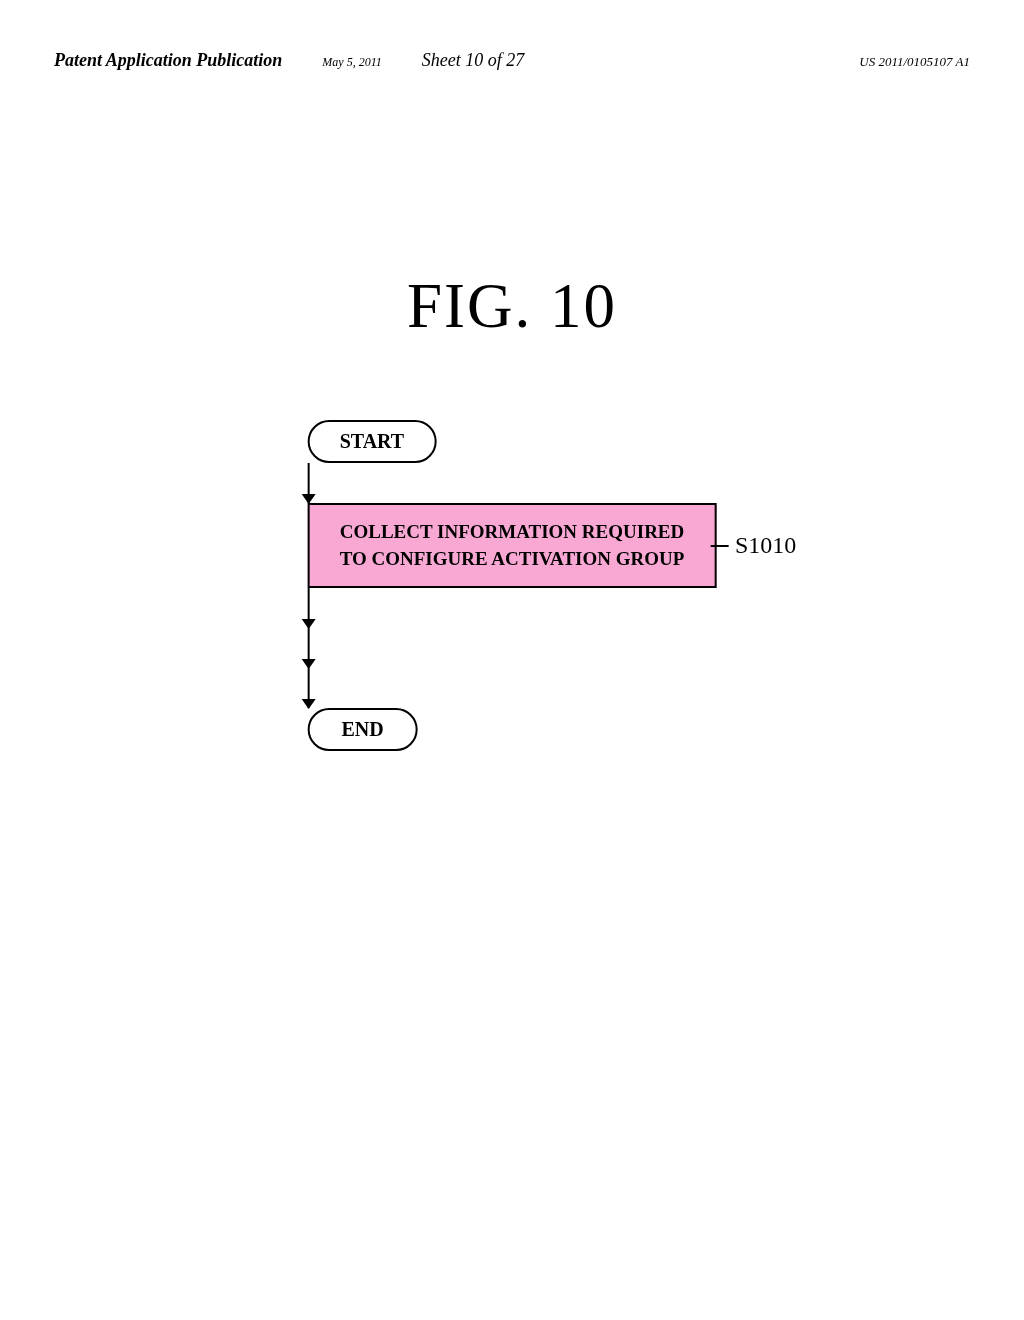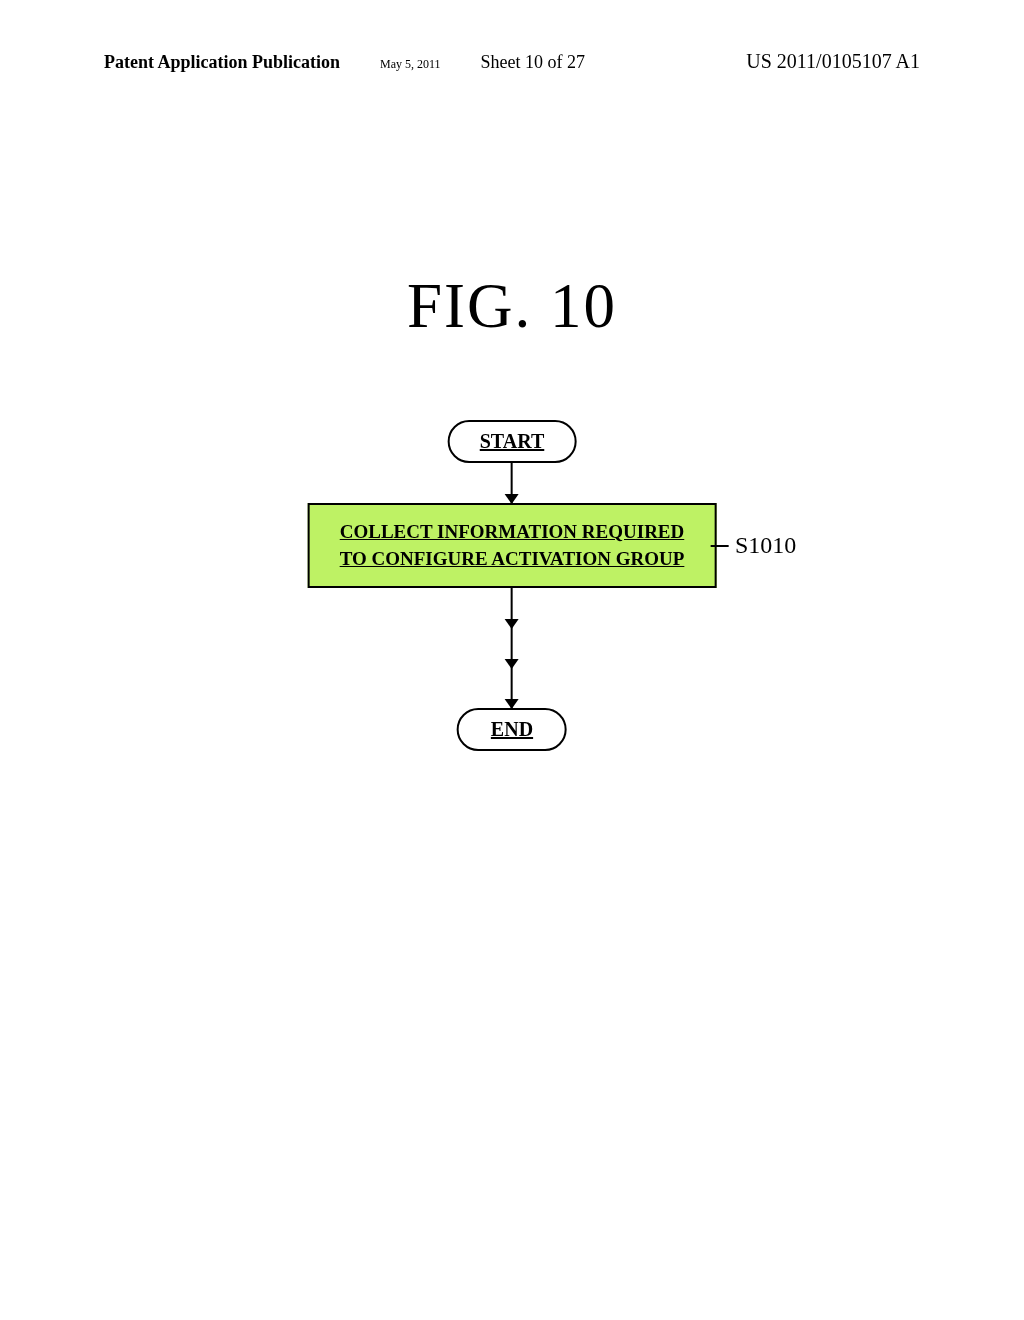--- a/index.html
+++ b/index.html
@@ -17,39 +17,40 @@
       overflow: hidden;
     }
 
     .header {
       position: absolute;
       top: 50px;
       left: 0;
       right: 0;
       display: flex;
       align-items: baseline;
-      padding: 0 104px;
+      padding: 0 54px;
       gap: 40px;
+      font-style: italic;
     }
 
     .header-pub {
       font-size: 18px;
       font-weight: bold;
     }
 
     .header-date {
       font-size: 12px;
     }
 
     .header-sheet {
       font-size: 18px;
     }
 
     .header-patent {
-      font-size: 20px;
+      font-size: 13px;
       margin-left: auto;
     }
 
     .fig-title {
       position: absolute;
       top: 270px;
       left: 0;
       right: 0;
       text-align: center;
       font-size: 63px;
@@ -57,23 +58,22 @@
       letter-spacing: 2px;
     }
 
     .flowchart {
       position: absolute;
       top: 420px;
       left: 50%;
       transform: translateX(-50%);
       display: flex;
       flex-direction: column;
-      align-items: center;
+      align-items: flex-start;
       gap: 0;
-      text-decoration: underline;
     }
 
     
     .terminal {
       border: 2px solid #000;
       border-radius: 30px;
       padding: 8px 30px;
       font-size: 20px;
       font-weight: bold;
       background: #fff;
@@ -105,21 +105,21 @@
       display: flex;
       align-items: center;
       position: relative;
     }
 
     .process-box {
       border: 2px solid #000;
       padding: 14px 30px;
       font-size: 19px;
       font-weight: bold;
-      background: #bef264;
+      background: #f9a8d4;
       text-align: center;
       min-width: 340px;
       line-height: 1.4;
     }
 
     .step-label {
       position: absolute;
       right: -80px;
       font-size: 24px;
       white-space: nowrap;

